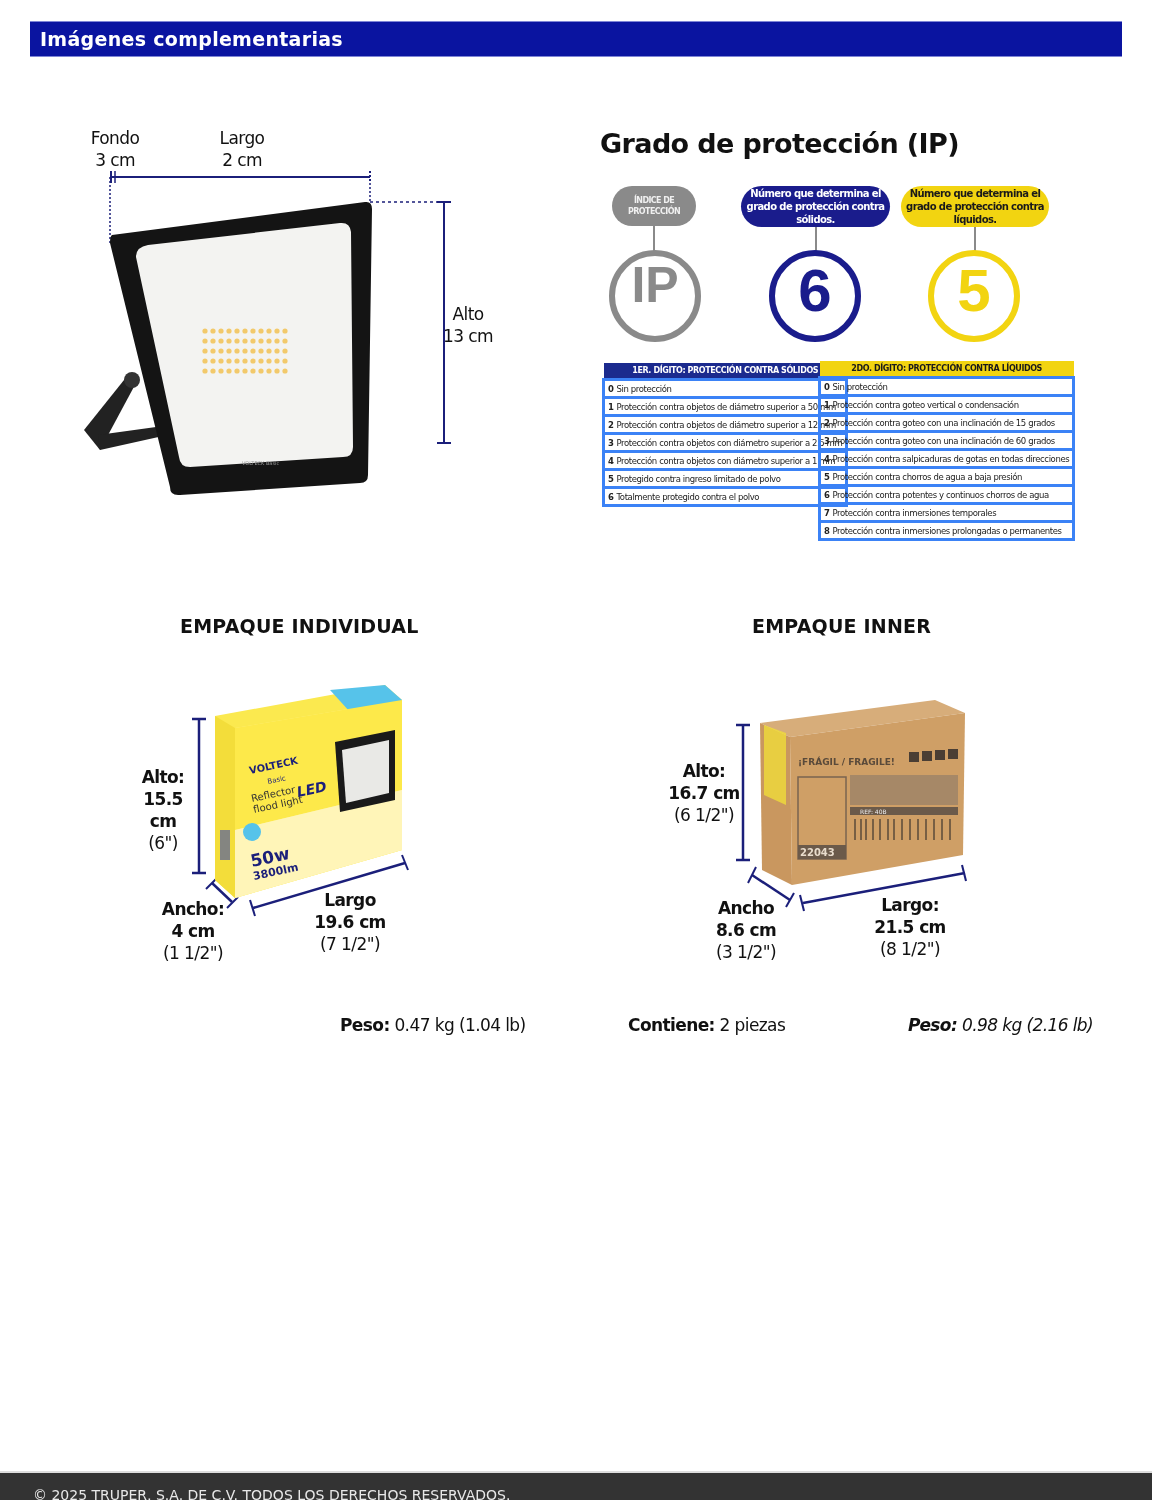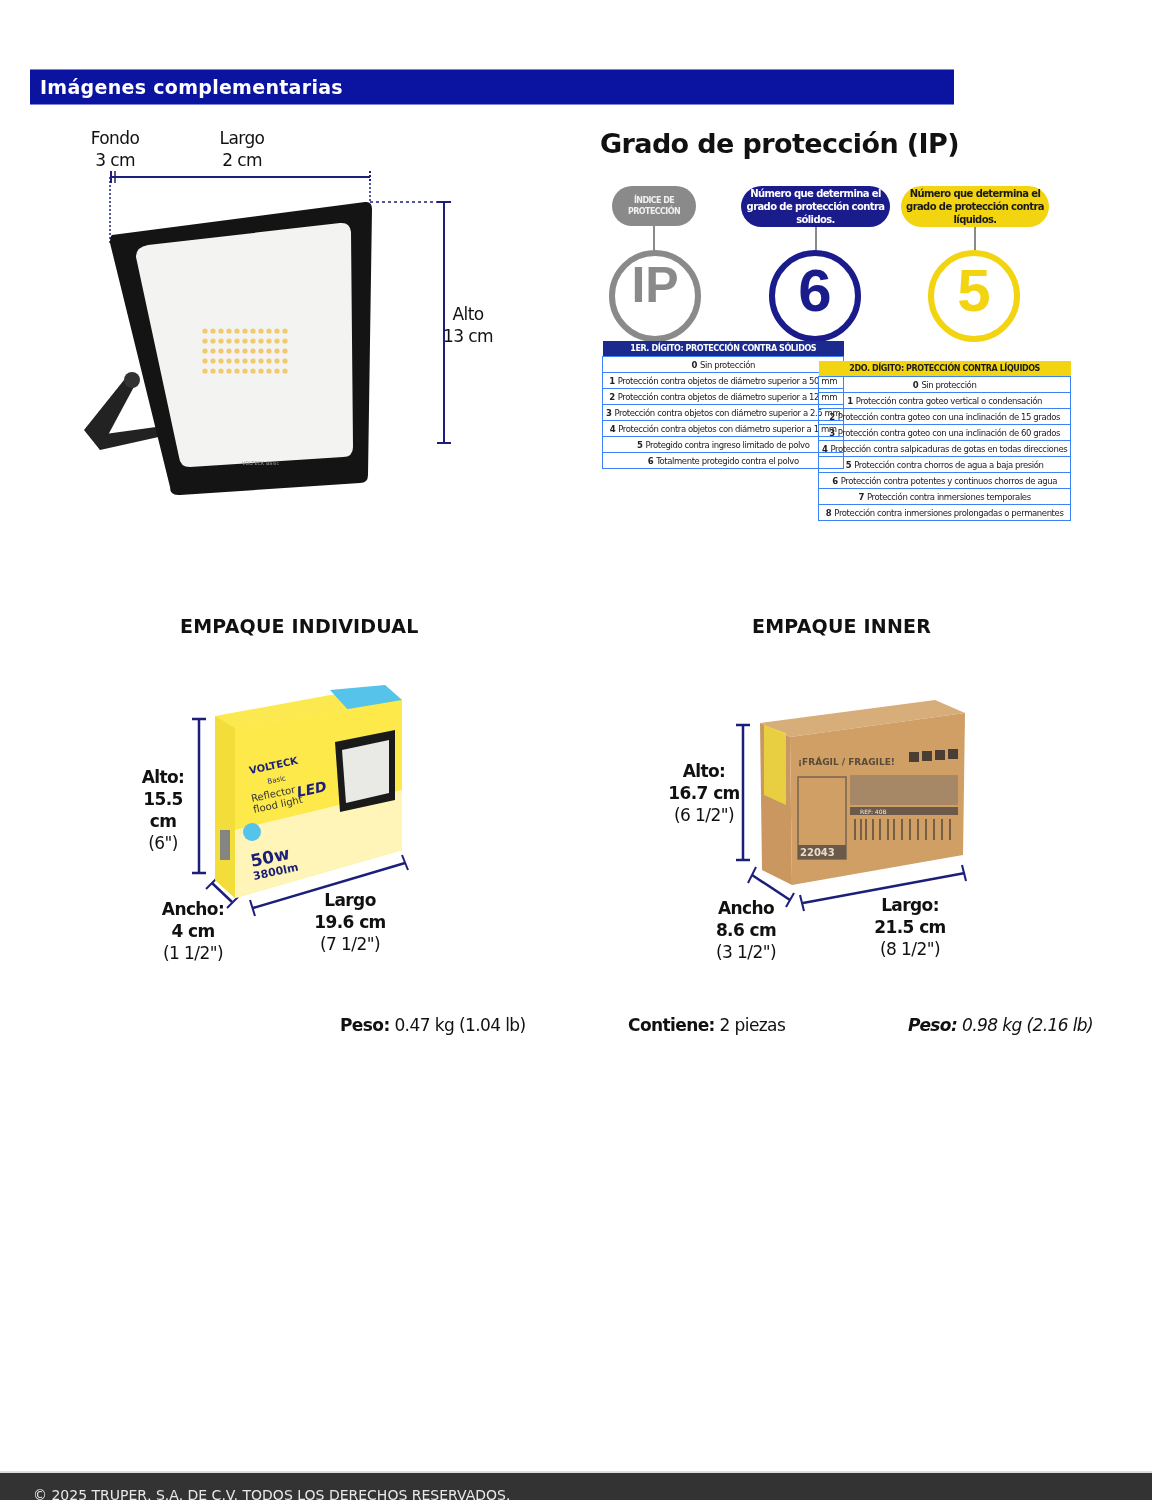--- a/index.html
+++ b/index.html
@@ -2,24 +2,23 @@
 <html><head>
 <meta charset="utf-8">
 <style>
   html, body { margin: 0; padding: 0; }
   body {
     width: 1152px; height: 1500px; position: relative; overflow: hidden;
     background: #ffffff; font-family: "Liberation Sans", sans-serif; color: #111;
   }
   .cond { font-family: "DejaVu Sans", sans-serif; letter-spacing: -0.6px; }
   .banner {
-    position: absolute; left: 30px; top: 21px; width: 924px; height: 36px;
+    position: absolute; left: 30px; top: 21px; width: 1092px; height: 36px;
     background: #0a14a0; border-top: 1px solid #7f86d6; border-bottom: 1px solid #7f86d6;
     box-sizing: border-box;
-    margin-top: 48px;
   }
   .banner span {
     position: absolute; left: 10px; top: 6px; color: #fff; font-weight: bold;
     font-size: 19px; font-family: "DejaVu Sans", sans-serif; letter-spacing: 0.3px;
   }
   .abs { position: absolute; }
   .dimlbl { font-size: 17px; line-height: 22px; text-align: center; color: #111; }
   .dimlbl.b { font-weight: bold; }
   
   .ip-title { left: 600px; top: 104px; font-size: 27px; font-weight: bold; margin-top: 24px; }
@@ -27,21 +26,21 @@
     position: absolute; border-radius: 22px; display: flex; align-items: center; justify-content: center;
     text-align: center; font-weight: bold; font-size: 10px; line-height: 13px;
   }
   .ring {
     position: absolute; border-radius: 50%; box-sizing: border-box;
     display: flex; align-items: flex-start; justify-content: center; font-weight: bold;
   }
   .stem { position: absolute; width: 2px; background: #8a8a8a; }
   table.ipt { border-collapse: collapse; font-size: 8.5px; font-family: "DejaVu Sans", sans-serif; letter-spacing: -0.4px; }
   table.ipt th { height: 15px; font-size: 8px; font-weight: bold; text-align: center; padding: 0; }
-  table.ipt td { border: 1px solid #3b82f6; height: 15px; padding: 0 3px; white-space: nowrap; color: #222; text-align: center; }
+  table.ipt td { border: 3px solid #3b82f6; height: 15px; padding: 0 3px; white-space: nowrap; color: #222; }
   table.ipt td b { margin-right: 3px; }
   .sec-h { font-size: 19px; font-weight: bold; letter-spacing: 0.2px; }
   .foot {
     position: absolute; left: 0; top: 1471px; width: 1152px; height: 29px; background: #333;
     border-top: 2px solid #ddd;
   }
   .foot span { position: absolute; left: 33px; top: 14px; color: #e8e8e8; font-size: 14px; font-family: "DejaVu Sans", sans-serif; }
   .info { font-size: 17px; }
   .info b { font-weight: bold; }
 </style>
@@ -124,21 +123,21 @@
       <span>6</span>
     </div>
 
   <div class="pill cond" style="left:901px;top:186px;width:148px;height:41px;background:#f2d411;color:#1a1a1a;">Número que determina el grado de protección contra líquidos.</div>
   <div class="stem" style="left:974px;top:227px;height:24px;"></div>
   <div class="ring" style="left:928px;top:250px;width:92px;height:92px;border:6px solid #f2d411;color:#f2d411;font-size:60px;">
       <span>5</span>
     </div>
 </div>
 
-<table class="ipt abs" style="left:602px;top:341px;width:216px;">
+<table class="ipt abs" style="left:602px;top:363px;width:216px;">
   <thead>
       <tr>
         <th style="background:#1b2a8e;color:#fff;">1ER. DÍGITO: PROTECCIÓN CONTRA SÓLIDOS</th>
       </tr>
     </thead>
   <tbody>
     <tr>
         <td><b>0</b><span>Sin protección</span></td>
       </tr>
     <tr>

